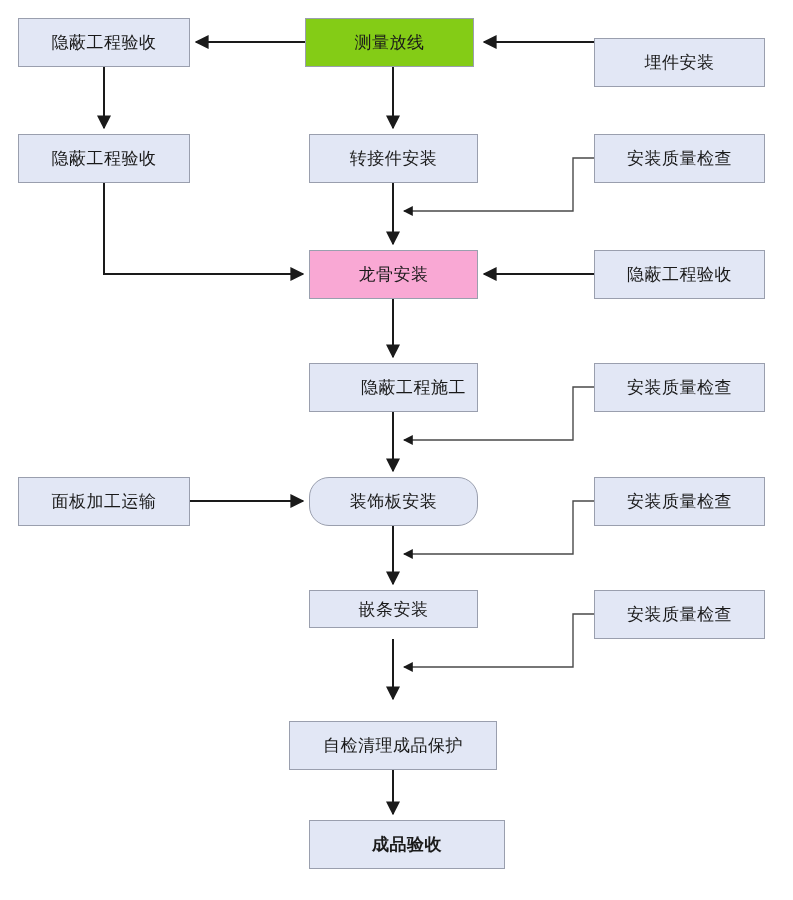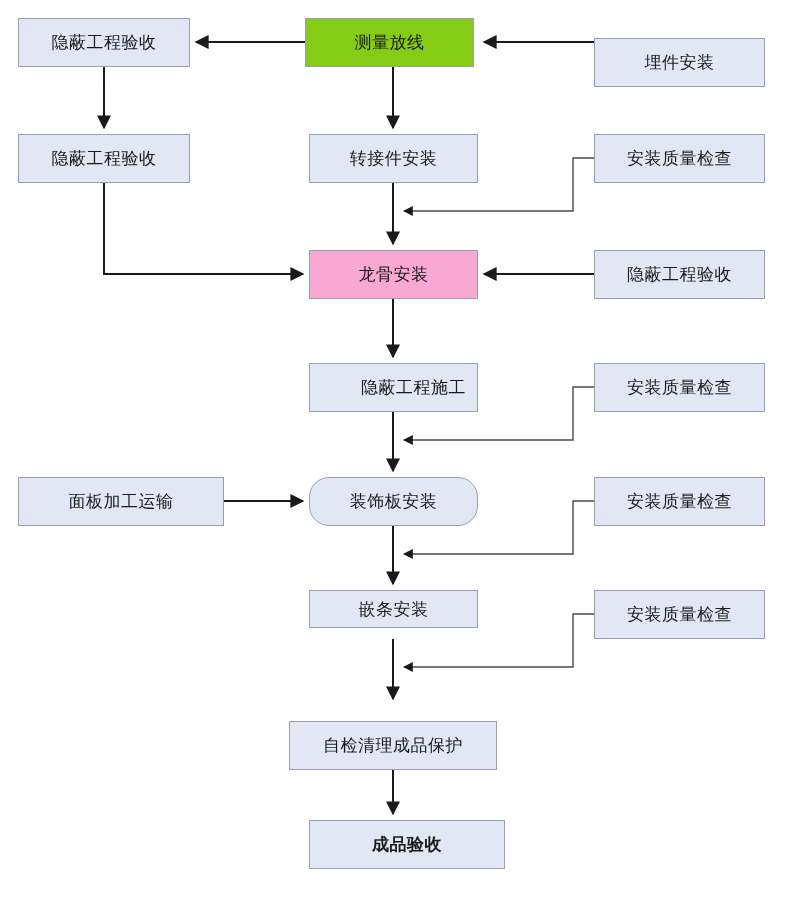--- a/index.html
+++ b/index.html
@@ -106,21 +106,21 @@
       </div>
       <div class="node" style="left: 594px; top: 250px; width: 171px; height: 49px; background: rgb(226, 231, 245); border-color: rgb(154, 159, 174);">
         <span class="node-label">隐蔽工程验收</span>
       </div>
       <div class="node" style="left: 309px; top: 363px; width: 169px; height: 49px; background: rgb(226, 231, 245); border-color: rgb(154, 159, 174); padding-left: 40px;">
         <span class="node-label">隐蔽工程施工</span>
       </div>
       <div class="node" style="left: 594px; top: 363px; width: 171px; height: 49px; background: rgb(226, 231, 245); border-color: rgb(154, 159, 174);">
         <span class="node-label">安装质量检查</span>
       </div>
-      <div class="node" style="left: 18px; top: 477px; width: 206px; height: 49px; background: rgb(226, 231, 245); border-color: rgb(154, 159, 174);">
+      <div class="node" style="left: 18px; top: 477px; width: 172px; height: 49px; background: rgb(226, 231, 245); border-color: rgb(154, 159, 174);">
         <span class="node-label">面板加工运输</span>
       </div>
       <div class="node" style="left: 309px; top: 477px; width: 169px; height: 49px; background: rgb(226, 231, 245); border-color: rgb(154, 159, 174); border-radius: 20px;">
         <span class="node-label">装饰板安装</span>
       </div>
       <div class="node" style="left: 594px; top: 477px; width: 171px; height: 49px; background: rgb(226, 231, 245); border-color: rgb(154, 159, 174);">
         <span class="node-label">安装质量检查</span>
       </div>
       <div class="node" style="left: 309px; top: 590px; width: 169px; height: 38px; background: rgb(226, 231, 245); border-color: rgb(154, 159, 174);">
         <span class="node-label">嵌条安装</span>

